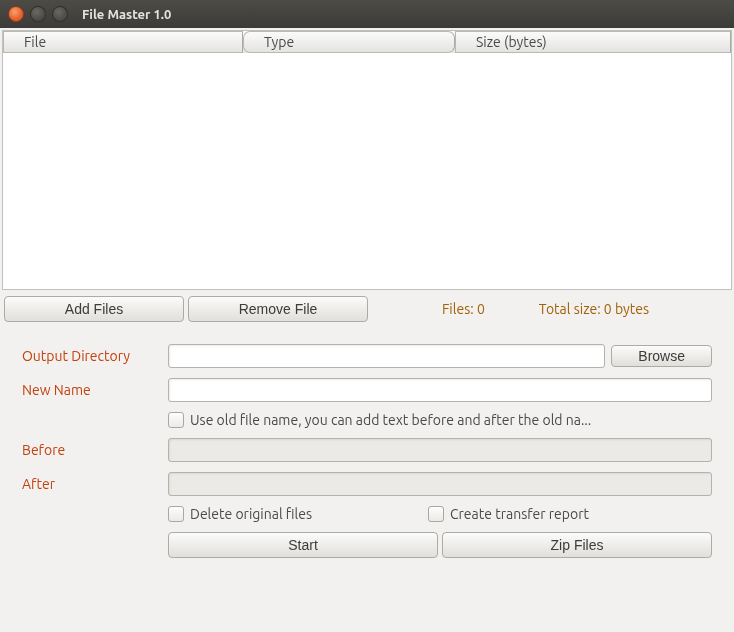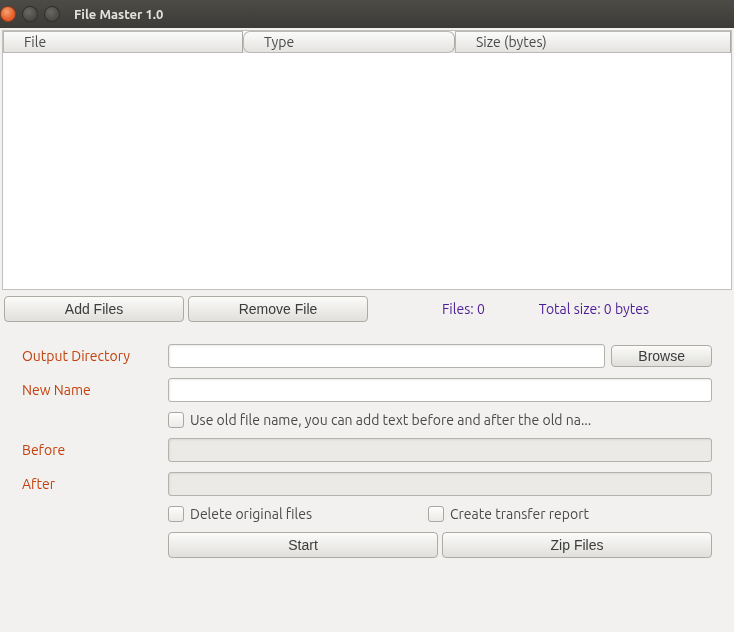--- a/index.html
+++ b/index.html
@@ -10,21 +10,21 @@
     color: #3c3c3c;
     width: 734px;
     height: 632px;
     overflow: hidden;
   }
   .titlebar {
     height: 28px;
     background: linear-gradient(to bottom, #4c4b46, #3c3b37);
     display: flex;
     align-items: center;
-    padding: 0 0;
+    padding: 0 8px;
     gap: 6px;
   }
   .tb-btn {
     width: 16px; height: 16px; border-radius: 50%;
     display: inline-block;
     border: 1px solid rgba(0,0,0,0.4);
     position: relative;
   }
   .tb-close { background: radial-gradient(circle at 40% 35%, #f7a270, #e65f2c 60%); }
   .tb-min { background: radial-gradient(circle at 40% 35%, #6a6964, #4e4d48 60%); }
@@ -80,21 +80,21 @@
     padding: 4px 10px;
     font-size: 14px;
     color: #3c3c3c;
     text-align: center;
     cursor: pointer;
   }
   .btn-wide { width: 180px; }
   .btn-small { padding: 2px 26px; }
   .status-text {
     font-size: 14px;
-    color: #4c1d95;
+    color: #a16207;
     padding: 0 10px;
   }
   .status-files { margin-left: 60px; }
   .status-size { margin-left: 30px; }
   .form-area {
     padding: 18px 22px 0;
     display: grid;
     grid-template-columns: 140px 1fr auto;
     column-gap: 6px;
     row-gap: 10px;

